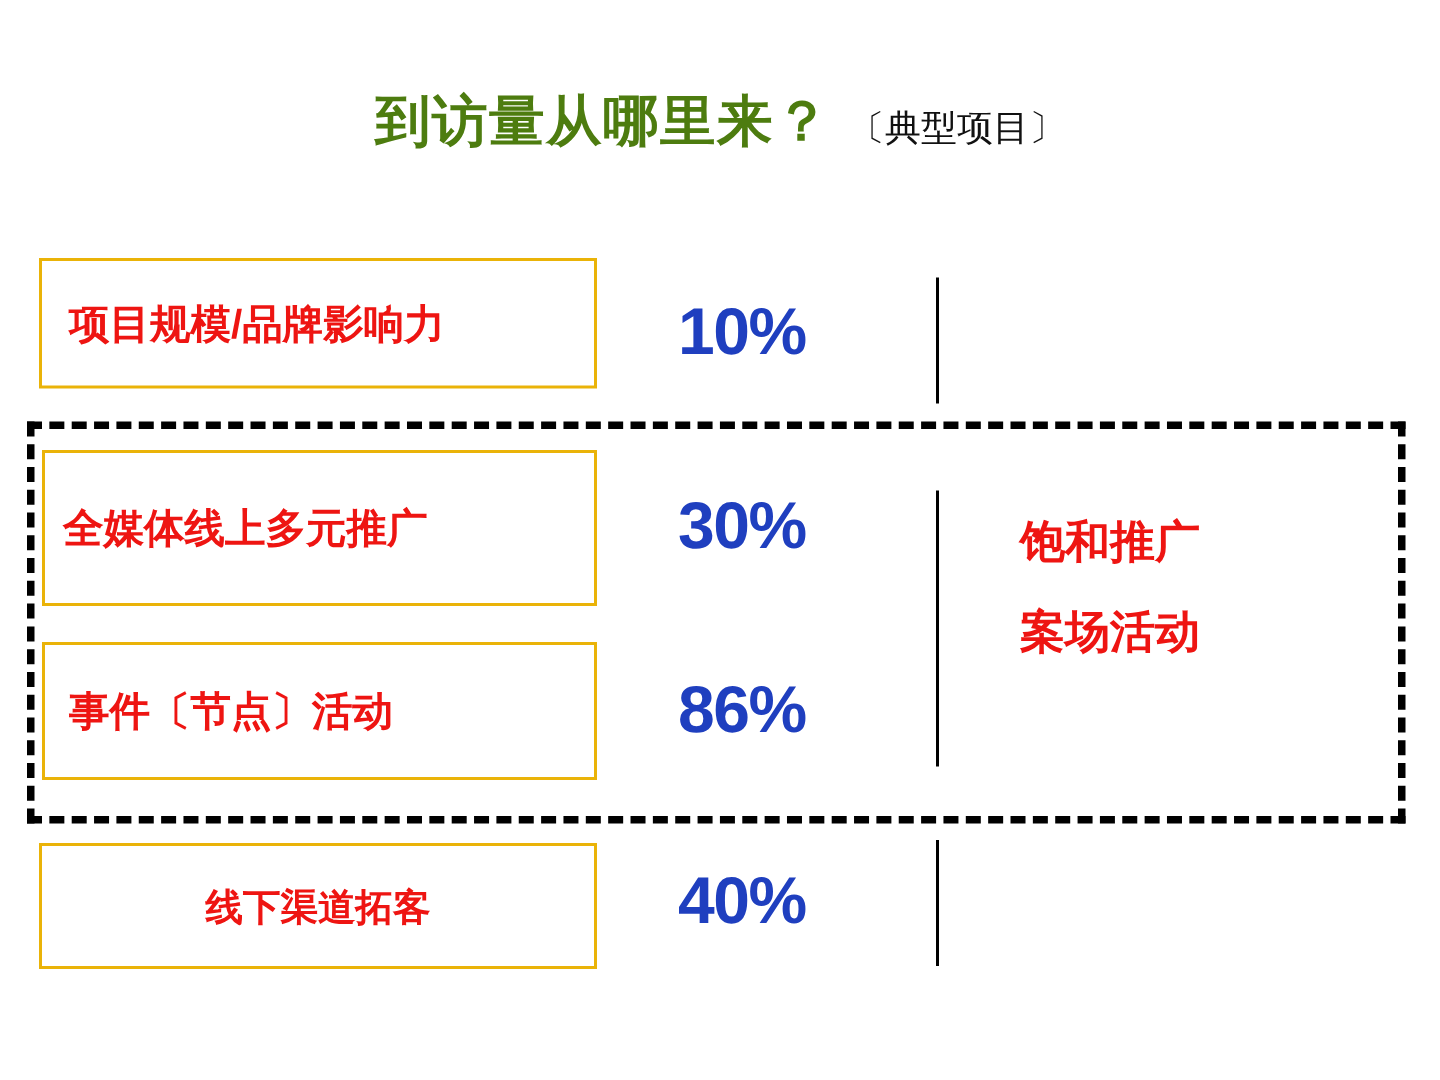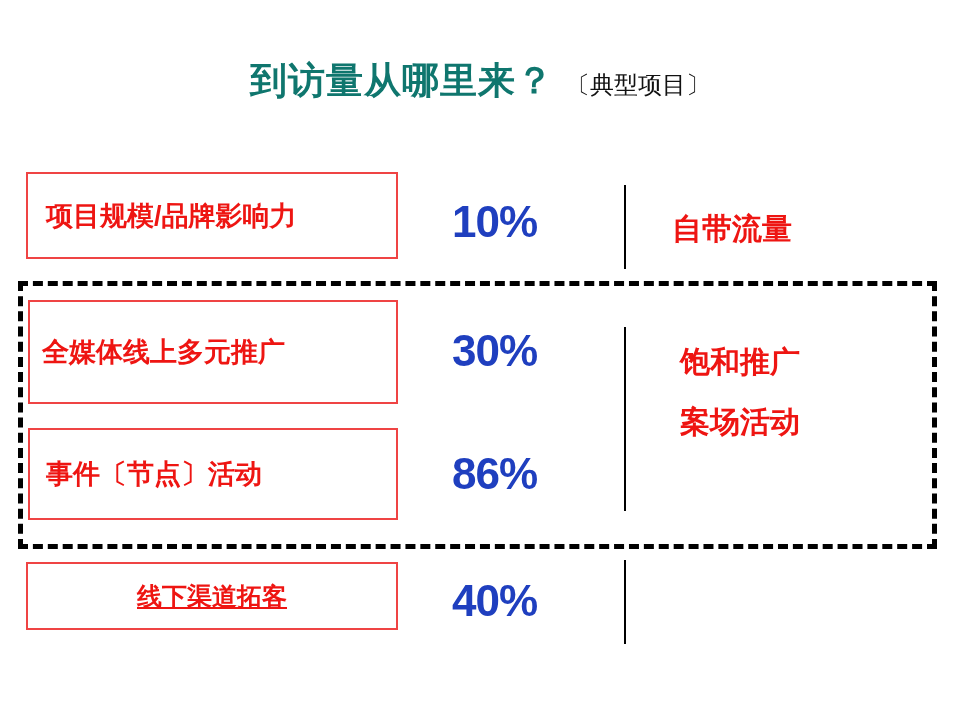--- a/index.html
+++ b/index.html
@@ -23,21 +23,21 @@
     position: absolute;
     left: 0;
     top: 56px;
     width: 960px;
     text-align: center;
     white-space: nowrap;
   }
   .title-main {
     font-size: 37px;
     font-weight: bold;
-    color: #0f766e;
+    color: #4d7c0f;
     letter-spacing: 1px;
     vertical-align: baseline;
   }
   .title-sub {
     font-size: 24px;
     font-weight: normal;
     color: #111111;
     margin-left: 12px;
     vertical-align: baseline;
     letter-spacing: 0px;
@@ -51,37 +51,37 @@
     width: 919px;
     height: 268px;
     border: 5px dashed #000000;
     box-sizing: border-box;
     background: transparent;
   }
 
   
   .box {
     position: absolute;
-    border: 2px solid #ef4444;
+    border: 2px solid #eab308;
     box-sizing: border-box;
     background: #ffffff;
     display: flex;
     align-items: center;
     color: #ee1512;
     font-weight: bold;
     white-space: nowrap;
   }
   .box .box-text {
     width: 100%;
     display: block;
   }
   .box-1 { left: 26px; top: 172px; width: 372px; height: 87px; }
   .box-2 { left: 28px; top: 300px; width: 370px; height: 104px; }
   .box-3 { left: 28px; top: 428px; width: 370px; height: 92px; }
-  .box-4 { left: 26px; top: 562px; width: 372px; height: 68px; text-decoration: underline; }
+  .box-4 { left: 26px; top: 562px; width: 372px; height: 84px; }
 
   .box-1 .box-text { font-size: 27px; padding-left: 18px; }
   .box-2 .box-text { font-size: 27px; padding-left: 12px; }
   .box-3 .box-text { font-size: 27px; padding-left: 16px; }
   .box-4 .box-text { font-size: 25px; text-align: center; padding-left: 0; }
 
   
   .pct {
     position: absolute;
     color: #1f3fbf;
@@ -131,21 +131,20 @@
     <span class="title-main">到访量从哪里来？</span><span class="title-sub">〔典型项目〕</span>
   </div>
 
   <div class="dashed-region"></div>
 
   <div class="box box-1">
     <span class="box-text">项目规模/品牌影响力</span>
   </div>
   <div class="pct pct-1">10%</div>
   <div class="divider divider-1"></div>
-  <div class="caption caption-1">自带流量</div>
 
   <div class="box box-2">
     <span class="box-text">全媒体线上多元推广</span>
   </div>
   <div class="pct pct-2">30%</div>
   <div class="divider divider-2"></div>
   <div class="caption caption-2">
     <span class="cap-line-1">饱和推广</span>
     <span class="cap-line-2">案场活动</span>
   </div>

